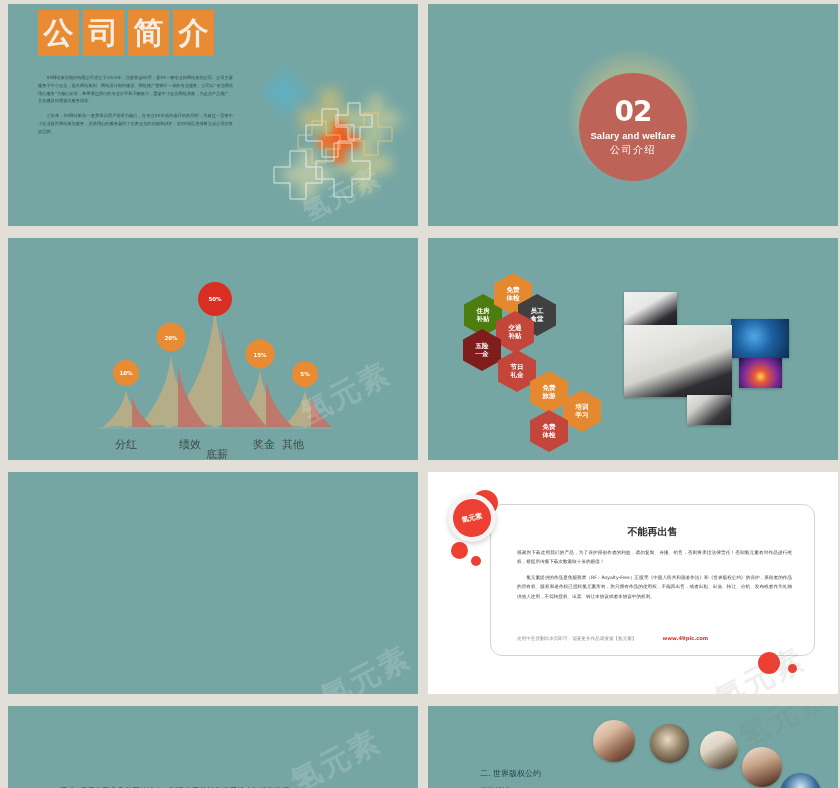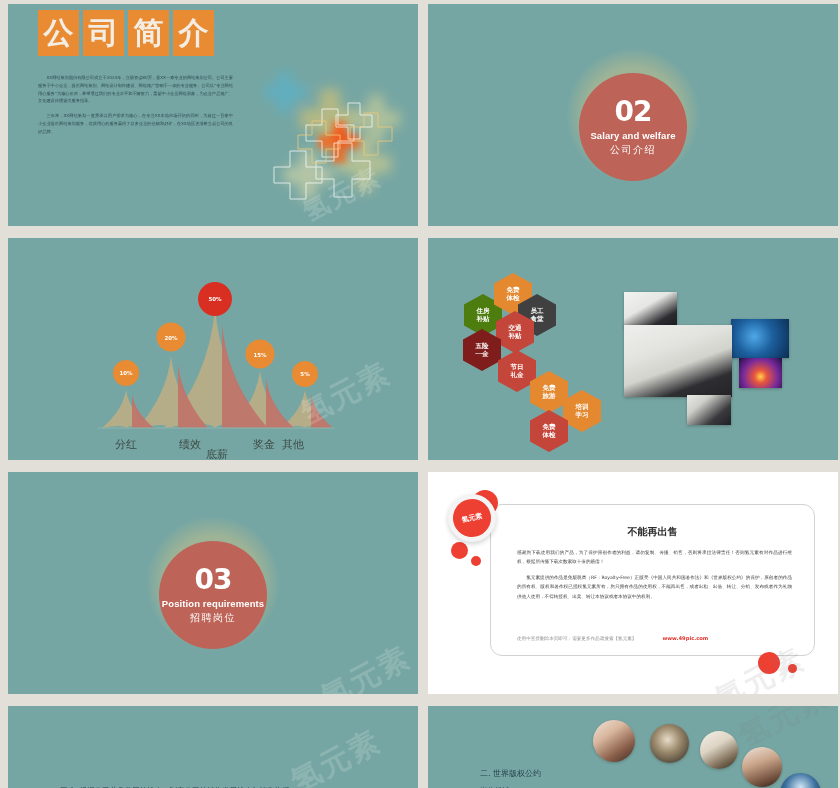--- a/index.html
+++ b/index.html
@@ -302,27 +302,20 @@
     </div>
 
     <div class="photo ph-docs" style="left:196px;top:54px;width:53px;height:36px;"></div>
     <div class="photo ph-gear" style="left:303px;top:81px;width:58px;height:39px;"></div>
     <div class="photo ph-light" style="left:311px;top:120px;width:43px;height:30px;"></div>
     <div class="photo ph-main" style="left:196px;top:87px;width:108px;height:72px;"></div>
     <div class="photo ph-meet" style="left:259px;top:157px;width:44px;height:30px;"></div>
   </div>
 
   <div class="slide">
-    <div class="sec-wrap">
-      <div class="sec-circle">
-        <div class="sec-num">03</div>
-        <div class="sec-en">Position requirements</div>
-        <div class="sec-cn">招聘岗位</div>
-      </div>
-    </div>
     <div class="wm" style="right:4px;bottom:-4px">氢元素</div>
   </div>
 
   <div class="slide white">
     <div class="cp-card">
       <div class="cp-title">不能再出售</div>
       <div class="cp-body">
         <p>感谢您下载使用我们的产品，为了保护原创作者的利益，请勿复制、传播、销售，否则将承担法律责任！否则氢元素有对作品进行维权，根据所传播下载次数索取十倍的赔偿！</p>
         <p class="indent">氢元素提供的作品是免版税类（RF：Royalty-Free）正版受《中国人民共和国著作法》和《世界版权公约》的保护，原创者的作品的所有权、版权和著作权已授权氢元素所有，您只拥有作品的使用权，不能再出售，或者出租、出借、转让、分销、发布或者作为礼物供他人使用，不得转授权、出卖、转让本协议或者本协议中的权利。</p>
       </div>

